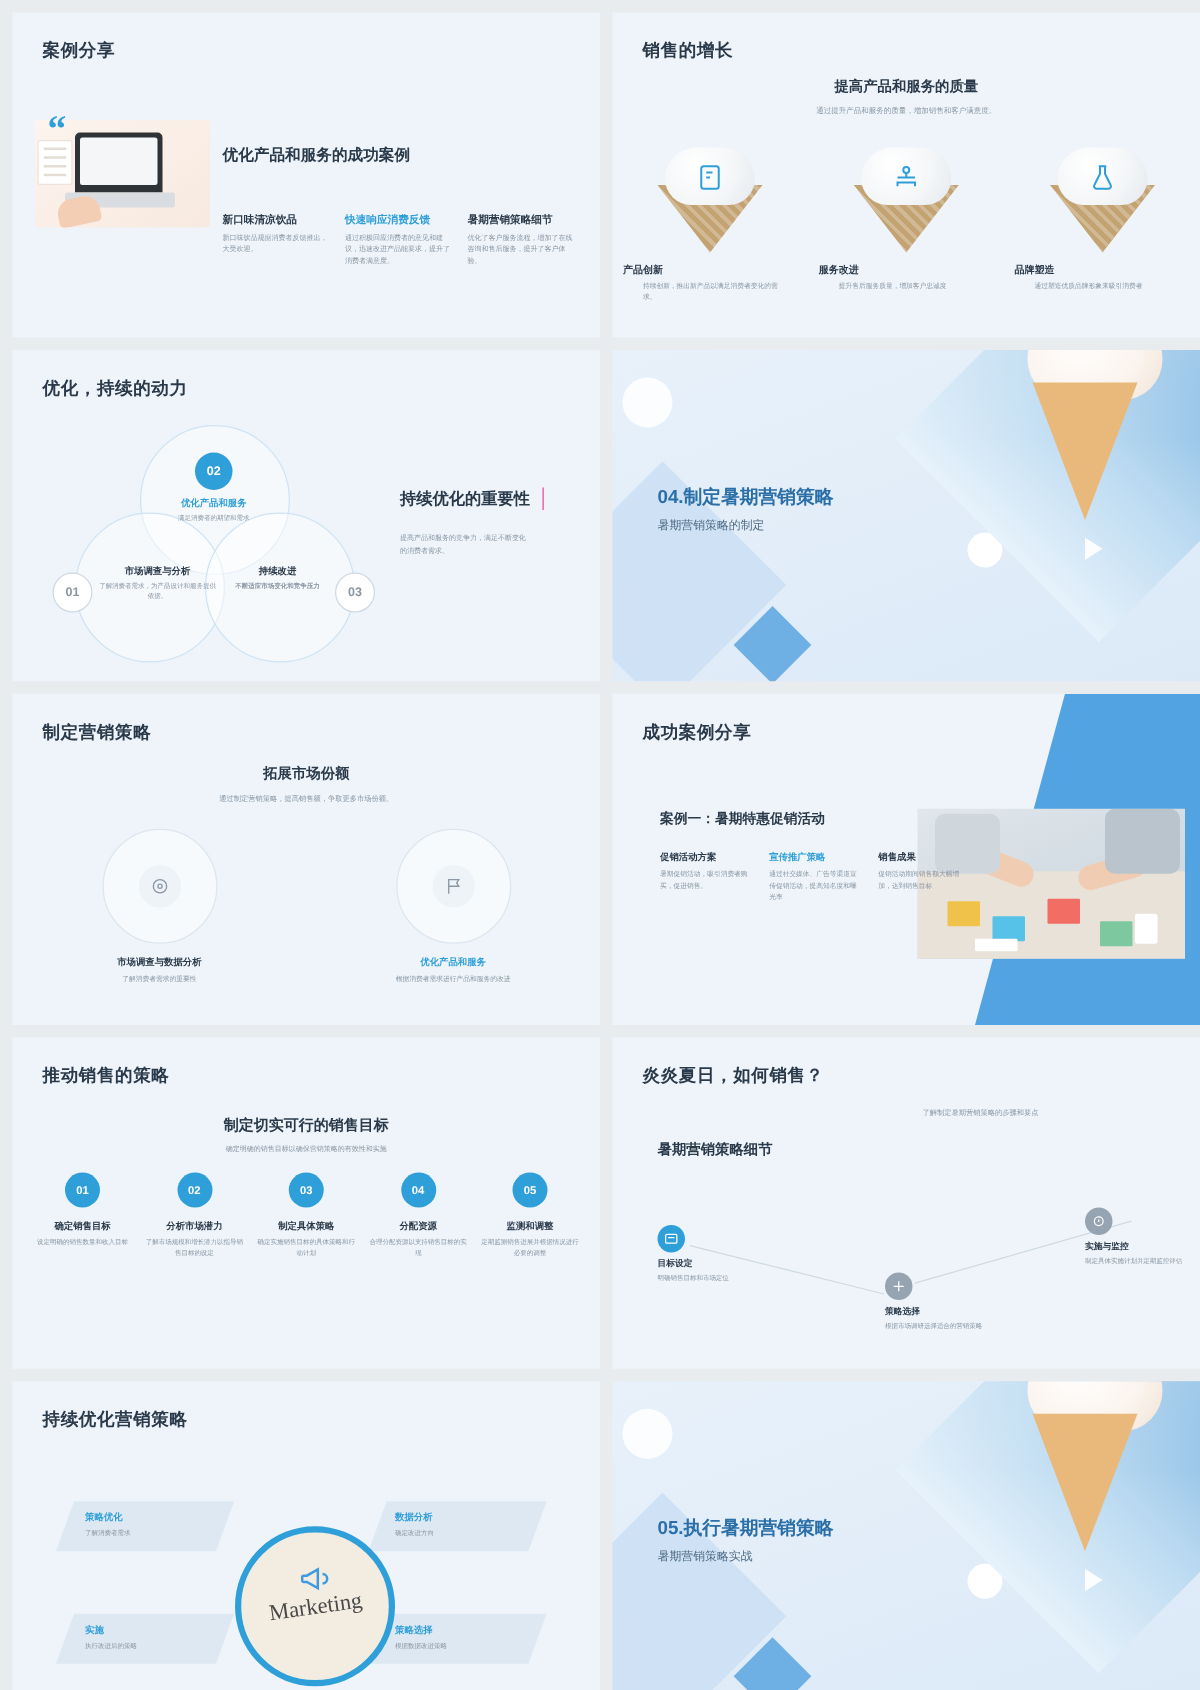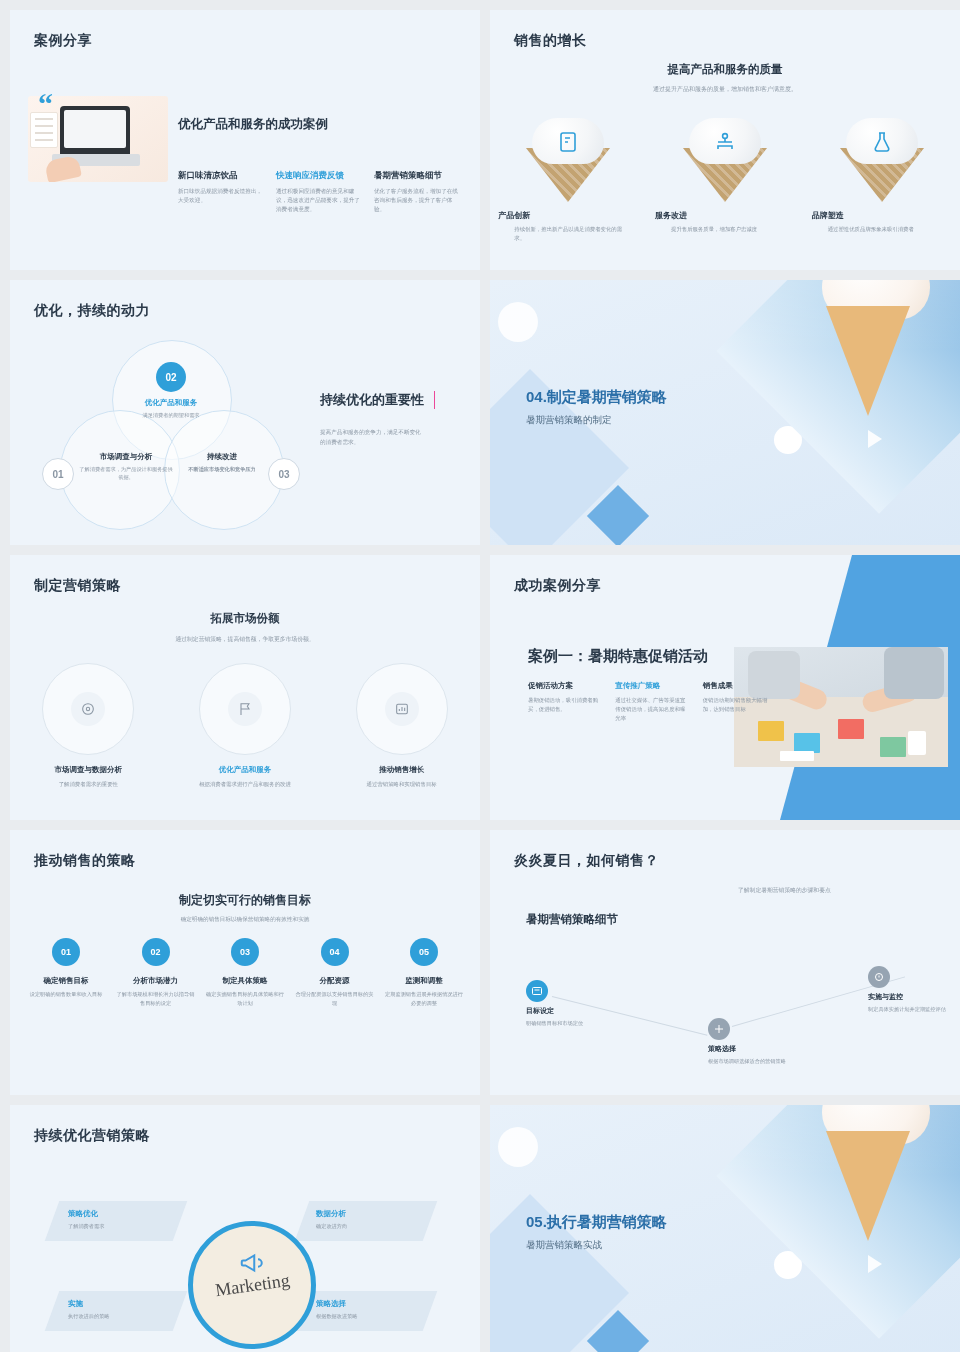--- a/index.html
+++ b/index.html
@@ -72,21 +72,21 @@
   .circ-in{width:34px;height:34px;border-radius:50%;background:#eef3f8;display:flex;align-items:center;justify-content:center;color:#8a96a3;}
   .s5-item h5{margin:0 0 5px;font-size:7.5px;color:#2b3a4a;}
   .s5-item h5.blue{color:#2f9fd9;}
   .s5-item p{margin:0 auto;width:96px;font-size:5.4px;line-height:1.7;color:#8a96a3;}
   
   .s6-shape{position:absolute;right:0;top:0;width:180px;height:100%;background:#3f9ade;clip-path:polygon(40% 0,100% 0,100% 100%,0 100%);opacity:.9;}
   .s6-ph{position:absolute;right:12px;top:92px;width:214px;height:120px;overflow:hidden;background:linear-gradient(160deg,#dfe6ec,#c8d2da);}
   .s6-table{position:absolute;left:0;bottom:0;width:100%;height:58%;background:#e9e2d8;}
   .s6-note{position:absolute;border-radius:1px;}
   .s6-arm{position:absolute;background:#f0cdb2;border-radius:10px;}
-  .s6-h{position:absolute;left:38px;top:92px;font-size:15px;font-weight:bold;color:#2b3a4a;}
+  .s6-h{position:absolute;left:38px;top:92px;font-size:11px;font-weight:bold;color:#2b3a4a;}
   .s6-cols{position:absolute;left:38px;top:126px;display:flex;gap:12px;width:250px;}
   .s6-col{width:76px;}
   .s6-col h4{margin:0 0 5px;font-size:7.5px;color:#2b3a4a;}
   .s6-col h4.blue{color:#2f9fd9;}
   .s6-col p{margin:0;font-size:5.4px;line-height:1.7;color:#8a96a3;}
   
   .s7-sub{position:absolute;top:62px;left:0;width:100%;text-align:center;font-size:12px;font-weight:bold;color:#2b3a4a;}
   .s7-desc{position:absolute;top:86px;left:0;width:100%;text-align:center;font-size:5.6px;color:#8a96a3;}
   .s7-row{position:absolute;top:108px;left:14px;right:14px;display:flex;justify-content:space-between;}
   .s7-item{width:84px;text-align:center;}
@@ -255,32 +255,20 @@
       <div class="s5-item">
         <div class="circ-big">
             <div class="circ-in">
           <svg width="16" height="16" viewBox="0 0 24 24" fill="none" stroke="#8a96a3" stroke-width="1.6">
                 <path d="M6 21V4h12l-2.5 4L18 12H6"></path>
               </svg>
         </div>
           </div>
         <h5 class="blue">优化产品和服务</h5>
         <p>根据消费者需求进行产品和服务的改进</p>
-      </div>
-      <div class="s5-item">
-        <div class="circ-big">
-            <div class="circ-in">
-          <svg width="16" height="16" viewBox="0 0 24 24" fill="none" stroke="#8a96a3" stroke-width="1.6">
-                <rect x="4" y="5" width="16" height="14" rx="2"></rect>
-                <path d="M8 15v-3M12 15V9M16 15v-5"></path>
-              </svg>
-        </div>
-          </div>
-        <h5>推动销售增长</h5>
-        <p>通过营销策略和实现销售目标</p>
       </div>
     </div>
   </div>
 
   <div class="slide s-m">
     <div class="s6-shape"></div>
     <div class="title">成功案例分享</div>
     <div class="s6-ph">
       <div class="s6-table"></div>
       <div class="s6-note" style="left:24px;top:74px;width:26px;height:20px;background:#f0c24a;"></div>

